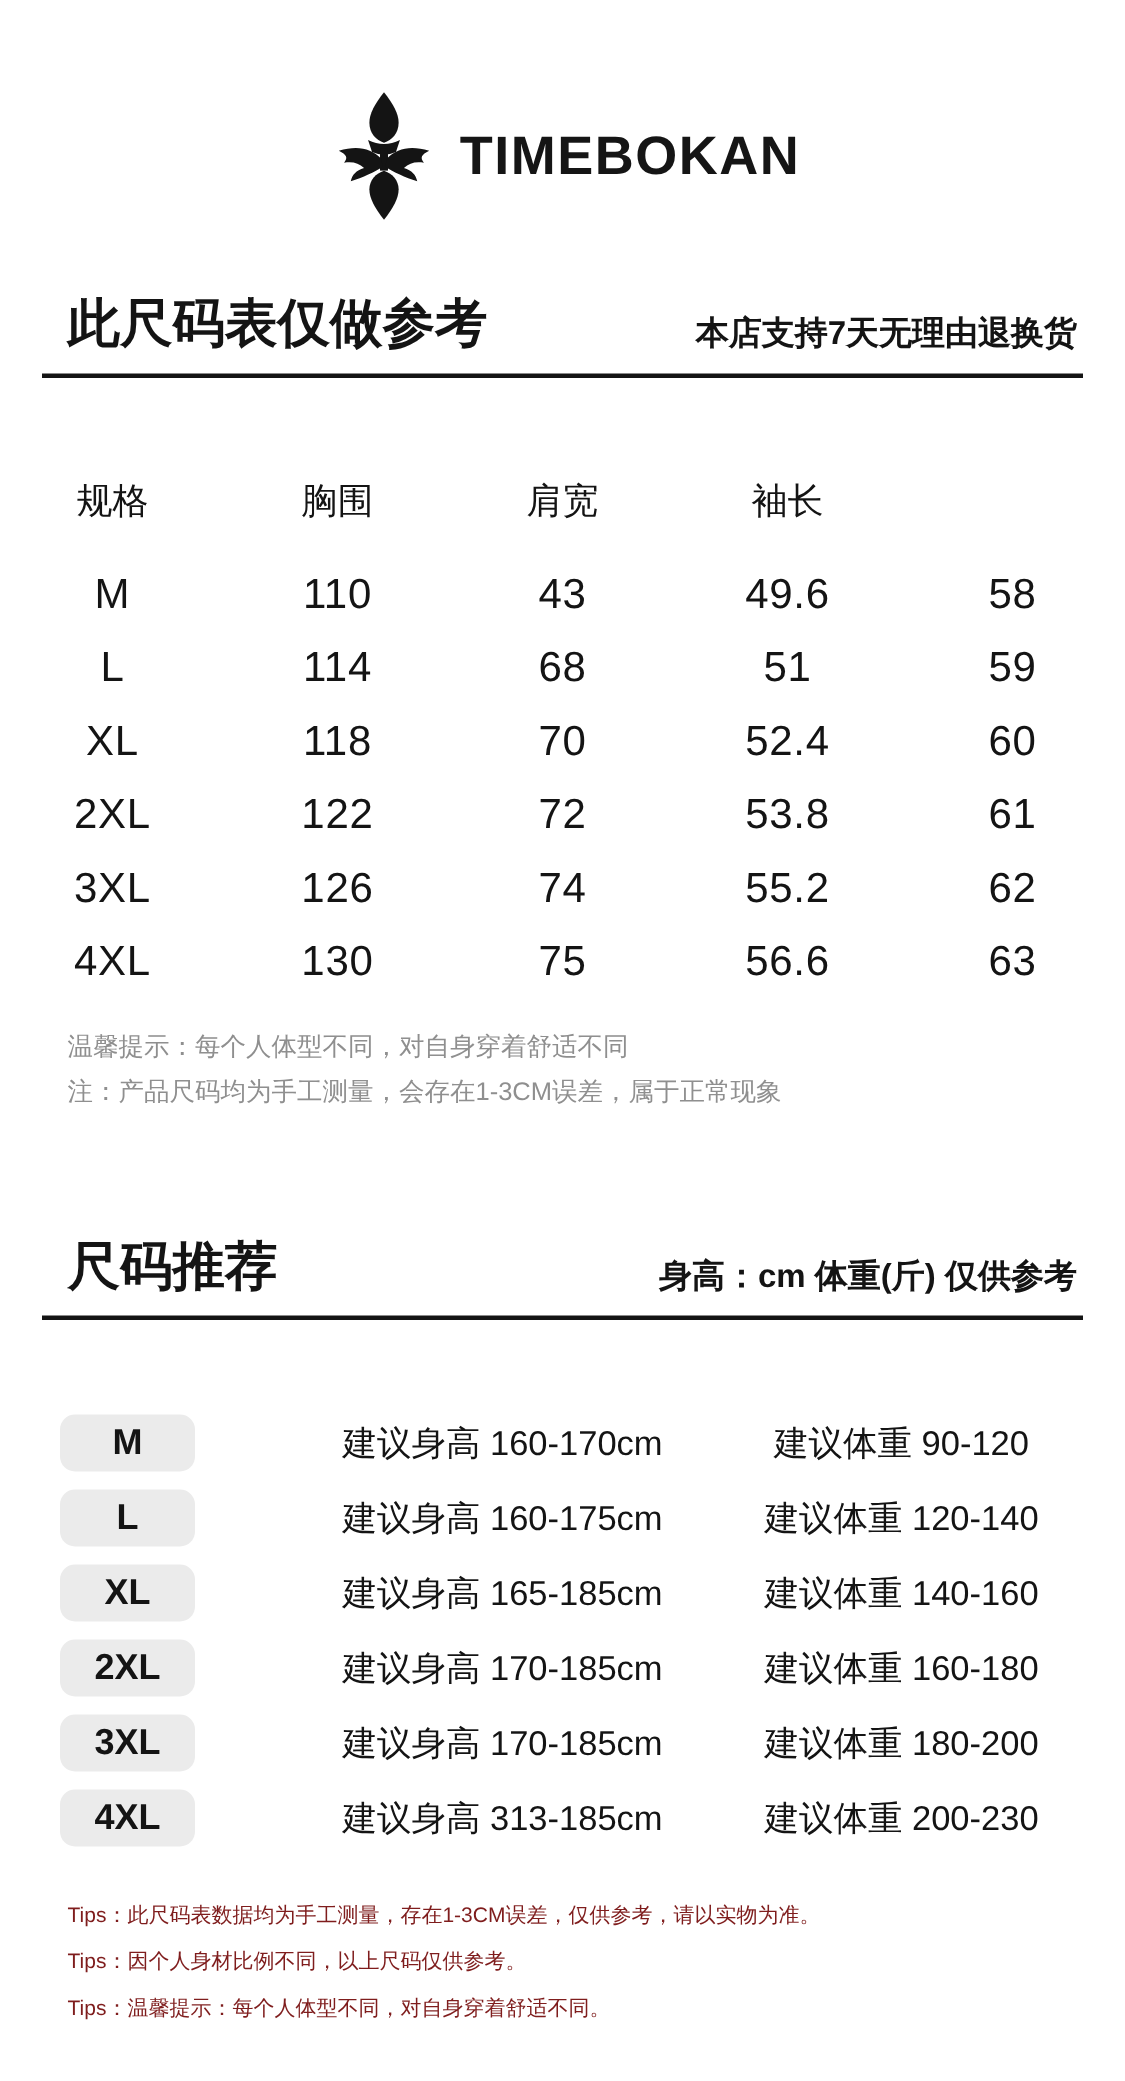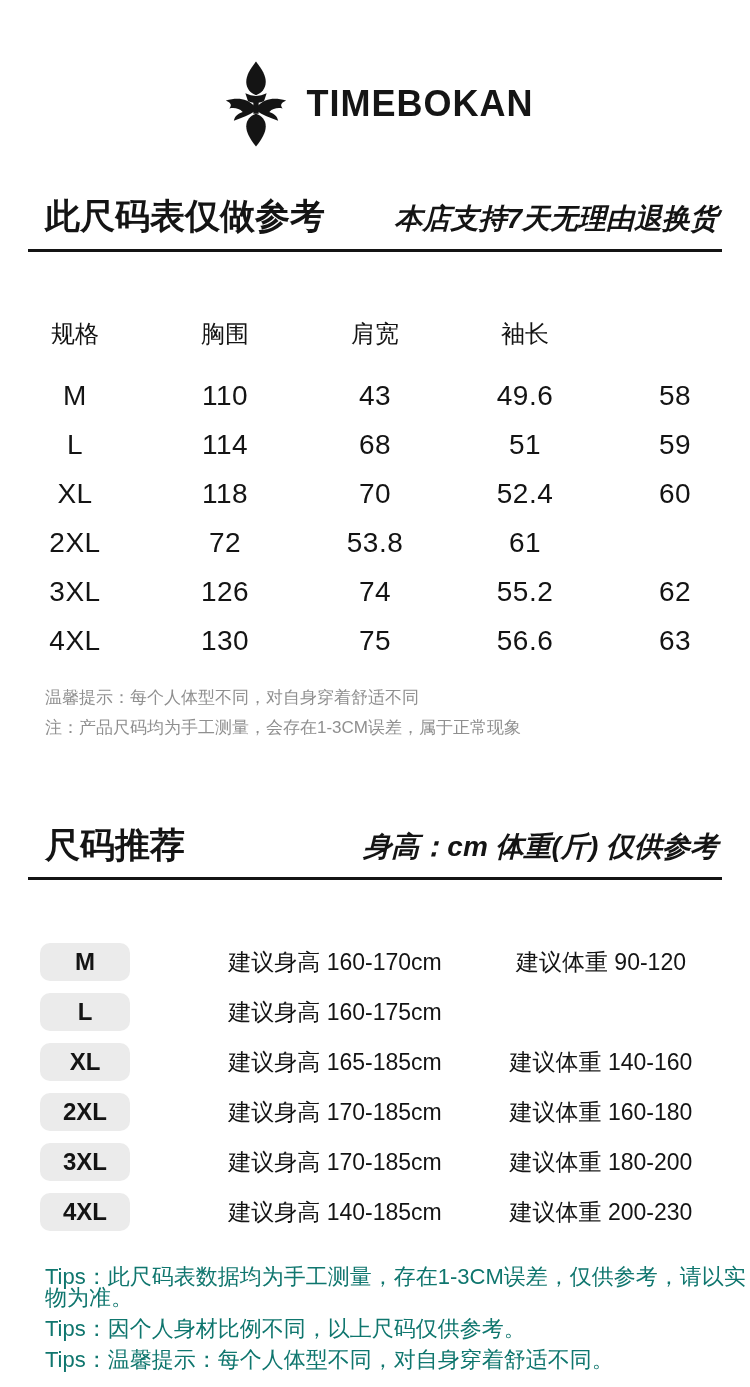--- a/index.html
+++ b/index.html
@@ -23,21 +23,21 @@
     font-size: 36px; font-weight: 700; letter-spacing: 1px; color: #151515;
   }
 
   
   .section-head {
     display: flex; justify-content: space-between; align-items: flex-end;
     margin: 0 28px; padding: 0 4px 13px 17px;
     border-bottom: 3px solid #141414;
   }
   .section-title { margin: 0; font-size: 35px; font-weight: 700; line-height: 1.1; }
-  .head-right { font-size: 28px; font-weight: 700; line-height: 1.2; font-style: italic; }
+  .head-right { font-size: 22px; font-weight: 700; line-height: 1.2; }
 
   .section-1 { margin-top: 47px; }
   .section-2 { margin-top: 88px; }
 
   
   .size-table { margin-top: 58px; }
   .trow { display: flex; height: 49px; align-items: center; }
   .trow .cell { width: 20%; text-align: center; }
   .trow.thead { margin-bottom: 13px; }
   .trow.thead .cell { font-size: 24px; font-weight: 400; }
@@ -59,21 +59,21 @@
     width: 90px; height: 38px; border-radius: 10px;
     background: #ebebeb;
     display: flex; align-items: center; justify-content: center;
     font-size: 24px; font-weight: 600; color: #141414;
   }
   .rec-height { text-align: center; padding-left: 20px; font-size: 23px; font-weight: 400; }
   .rec-weight { text-align: center; padding-right: 28px; font-size: 23px; font-weight: 500; }
 
   
   .tips { margin: 29px 0 0 45px; }
-  .tips p { margin: 0 0 10px 0; font-size: 22px; line-height: 21px; color: #0f766e; }
+  .tips p { margin: 0 0 10px 0; font-size: 14px; line-height: 21px; color: #7f1d1d; }
 </style>
 </head>
 <body>
 
 <div class="page">
 
   <header class="brand">
     <span class="emblem">
       <svg width="78" height="88" viewBox="0 0 88 96" fill="#141414" xmlns="http://www.w3.org/2000/svg">
         <path d="M44 0 C51 9 55 16 55 23 C55 31 50 36 44 38 C38 36 33 31 33 23 C33 16 37 9 44 0 Z"></path>
@@ -117,20 +117,21 @@
       </div>
       <div class="trow tdata">
         <span class="cell size-cell">XL</span>
         <span class="cell">118</span>
         <span class="cell">70</span>
         <span class="cell">52.4</span>
         <span class="cell">60</span>
       </div>
       <div class="trow tdata">
         <span class="cell size-cell">2XL</span>
+        <span class="cell">122</span>
         <span class="cell">72</span>
         <span class="cell">53.8</span>
         <span class="cell">61</span>
       </div>
       <div class="trow tdata">
         <span class="cell size-cell">3XL</span>
         <span class="cell">126</span>
         <span class="cell">74</span>
         <span class="cell">55.2</span>
         <span class="cell">62</span>
@@ -158,39 +159,40 @@
 
     <div class="rec-rows">
       <div class="rec-row">
         <span class="badge">M</span>
         <span class="rec-height">建议身高 160-170cm</span>
         <span class="rec-weight">建议体重 90-120</span>
       </div>
       <div class="rec-row">
         <span class="badge">L</span>
         <span class="rec-height">建议身高 160-175cm</span>
+        <span class="rec-weight">建议体重 120-140</span>
       </div>
       <div class="rec-row">
         <span class="badge">XL</span>
         <span class="rec-height">建议身高 165-185cm</span>
         <span class="rec-weight">建议体重 140-160</span>
       </div>
       <div class="rec-row">
         <span class="badge">2XL</span>
         <span class="rec-height">建议身高 170-185cm</span>
         <span class="rec-weight">建议体重 160-180</span>
       </div>
       <div class="rec-row">
         <span class="badge">3XL</span>
         <span class="rec-height">建议身高 170-185cm</span>
         <span class="rec-weight">建议体重 180-200</span>
       </div>
       <div class="rec-row">
         <span class="badge">4XL</span>
-        <span class="rec-height">建议身高 140-185cm</span>
+        <span class="rec-height">建议身高 313-185cm</span>
         <span class="rec-weight">建议体重 200-230</span>
       </div>
     </div>
 
     <div class="tips">
       <p>Tips：此尺码表数据均为手工测量，存在1-3CM误差，仅供参考，请以实物为准。</p>
       <p>Tips：因个人身材比例不同，以上尺码仅供参考。</p>
       <p>Tips：温馨提示：每个人体型不同，对自身穿着舒适不同。</p>
     </div>
   </section>

